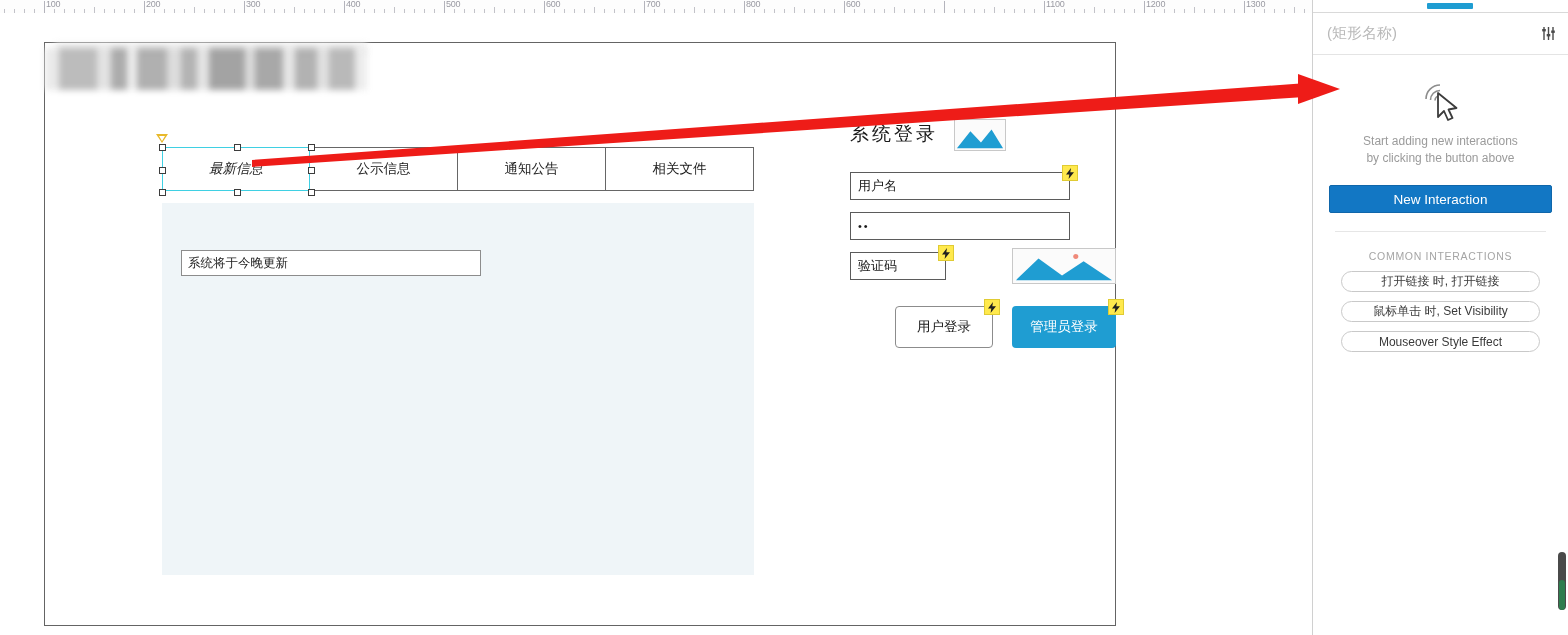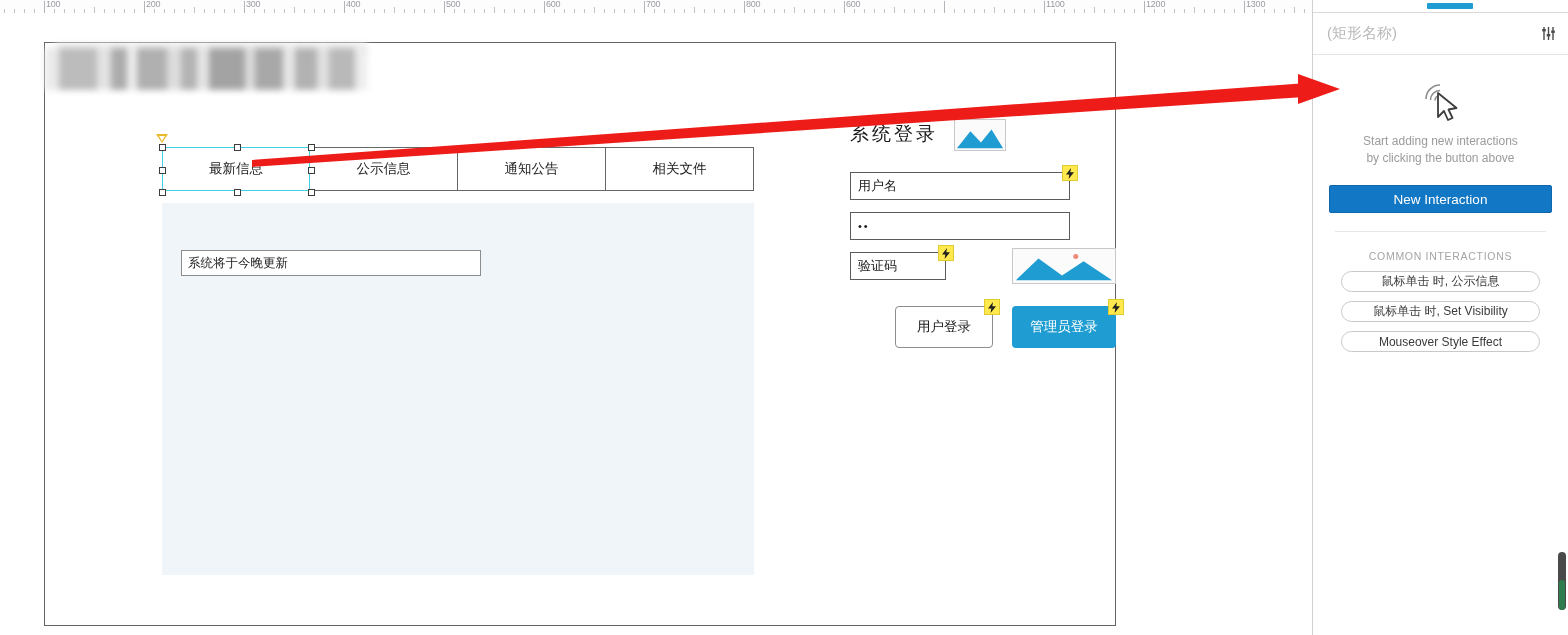--- a/index.html
+++ b/index.html
@@ -110,21 +110,21 @@
     height: 44px;
     border: 1px solid #666666;
     border-left: none;
     background: #ffffff;
     display: flex;
     align-items: center;
     justify-content: center;
     font-size: 13.5px;
     color: #1c1c1c;
   }
-  .tab-cell:first-child { border-left: 1px solid #cfcfcf; }
+  .tab-cell:first-child { border-left: 1px solid #cfcfcf; font-style: italic; }
   .tab-cell.sel {
     border: 1px solid #d8d8d8;
     background: #ffffff;
   }
 
   
   #selbox {
     position: absolute;
     left: 117px; top: 104px;
     width: 148px; height: 44px;
@@ -662,21 +662,21 @@
 
     <div id="new-interaction">
       <span>New Interaction</span>
     </div>
 
     <div id="divider"></div>
 
     <div id="common-title">COMMON INTERACTIONS</div>
 
     <div class="ci-btn">
-      <span>鼠标单击 时, 公示信息</span>
+      <span>打开链接 时, 打开链接</span>
     </div>
     <div class="ci-btn">
       <span>鼠标单击 时, Set Visibility</span>
     </div>
     <div class="ci-btn">
       <span>Mouseover Style Effect</span>
     </div>
 
     <div id="scroll-nub"></div>
     <div id="scroll-nub-green"></div>

